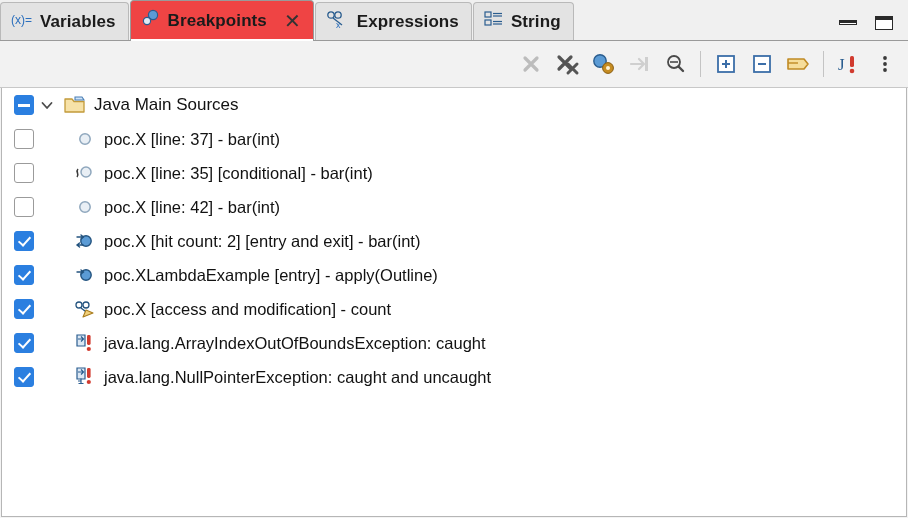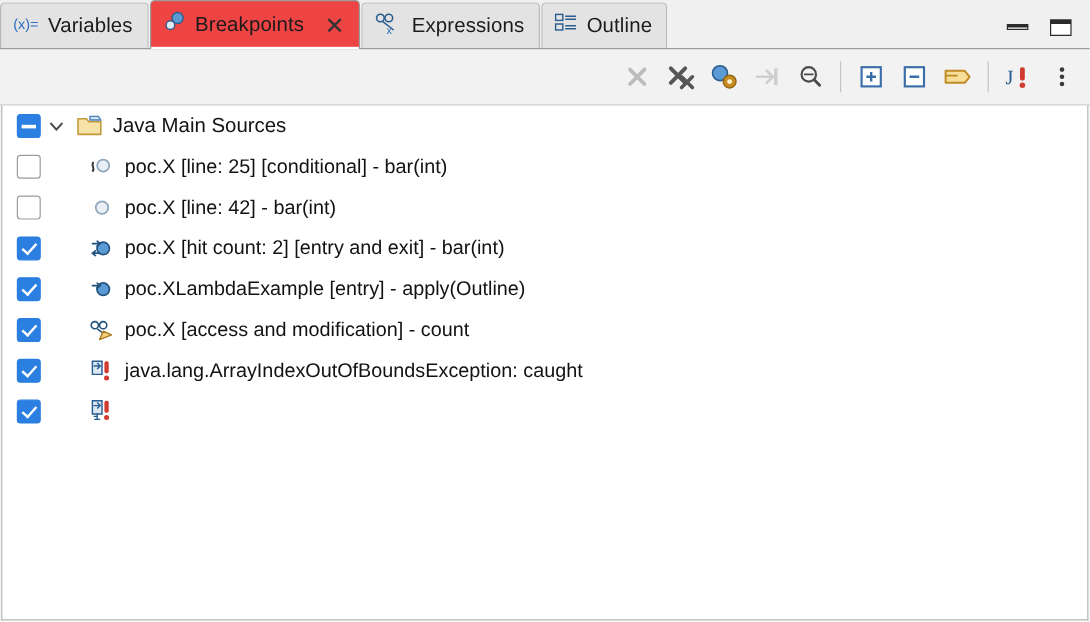--- a/index.html
+++ b/index.html
@@ -57,21 +57,21 @@
     height: 40px;
     z-index: 3;
   }
   .tab.active::after {
     content: "";
     position: absolute;
     left: 0; right: 0; bottom: -1px;
     height: 2px;
     background: #ffffff;
   }
-  .tab .tablabel { letter-spacing: 0.1px; }
+  .tab .tablabel { letter-spacing: 0.1px; font-weight: bold; }
   .tab-close {
     font-size: 20px;
     color: #333;
     margin-left: 10px;
     line-height: 1;
     font-family: "DejaVu Sans", sans-serif;
   }
 
   .win-buttons {
     margin-left: auto;
@@ -249,21 +249,21 @@
       <span class="tabicon">
         <svg width="20" height="20" viewBox="0 0 20 20">
           <rect x="1" y="3" width="6" height="5" fill="none" stroke="#2a5d8f" stroke-width="1.2"></rect>
           <rect x="1" y="11" width="6" height="5" fill="none" stroke="#2a5d8f" stroke-width="1.2"></rect>
           <line x1="9" y1="4.5" x2="18" y2="4.5" stroke="#2a5d8f" stroke-width="1.2"></line>
           <line x1="9" y1="7" x2="18" y2="7" stroke="#2a5d8f" stroke-width="1.2"></line>
           <line x1="9" y1="12.5" x2="18" y2="12.5" stroke="#2a5d8f" stroke-width="1.2"></line>
           <line x1="9" y1="15" x2="18" y2="15" stroke="#2a5d8f" stroke-width="1.2"></line>
         </svg>
       </span>
-      <span class="tablabel">Outline</span>
+      <span class="tablabel">String</span>
     </div>
 
     <div class="win-buttons">
       <span class="win-btn minimize"></span>
       <span class="win-btn maximize"></span>
     </div>
   </div>
 
   <div class="toolbar">
 
@@ -358,31 +358,41 @@
       </span>
       <span class="icon-cell">
         <svg width="24" height="22" viewBox="0 0 24 22">
           <path d="M2 5 L9 5 L11 7.5 L21 7.5 L21 18 L2 18 Z" fill="#f7e2a8" stroke="#c29a3a" stroke-width="1.3" stroke-linejoin="round"></path>
           <path d="M12 3 L19 3 L21 6 L12 6 Z" fill="#cfe3f7" stroke="#4a7fb5" stroke-width="1.1"></path>
         </svg>
       </span>
       <span class="label">Java Main Sources</span>
     </div>
 
+    <div class="row">
+      <span class="chk"></span>
+      <span class="spacer-36"></span>
+      <span class="icon-cell">
+        <svg width="20" height="20" viewBox="0 0 20 20">
+            <circle cx="10" cy="10" r="5.2" fill="#e9eff5" stroke="#8fa7bd" stroke-width="1.5"></circle>
+          </svg>
+      </span>
+      <span class="label">poc.X [line: 37] - bar(int)</span>
+    </div>
 
     <div class="row">
       <span class="chk"></span>
       <span class="spacer-36"></span>
       <span class="icon-cell">
         <svg width="22" height="20" viewBox="0 0 22 20">
           <circle cx="12" cy="9" r="5" fill="#e9eff5" stroke="#8fa7bd" stroke-width="1.5"></circle>
           <path d="M4 6 C1 9, 6 11, 3 14" fill="none" stroke="#3a3a3a" stroke-width="1.6"></path>
         </svg>
       </span>
-      <span class="label">poc.X [line: 25] [conditional] - bar(int)</span>
+      <span class="label">poc.X [line: 35] [conditional] - bar(int)</span>
     </div>
 
     <div class="row">
       <span class="chk"></span>
       <span class="spacer-36"></span>
       <span class="icon-cell">
         <svg width="20" height="20" viewBox="0 0 20 20">
             <circle cx="10" cy="10" r="5.2" fill="#e9eff5" stroke="#8fa7bd" stroke-width="1.5"></circle>
           </svg>
       </span>
@@ -448,16 +458,17 @@
       <span class="spacer-36"></span>
       <span class="icon-cell">
         <svg width="26" height="22" viewBox="0 0 26 22">
           <path d="M5 2 L13 2 L13 13 L5 13 Z" fill="#dce8f4" stroke="#2a5d8f" stroke-width="1.2"></path>
           <path d="M6 6 L11 6 M9 3.5 L11.5 6 L9 8.5" stroke="#2a5d8f" stroke-width="1.2" fill="none"></path>
           <path d="M6 15 L9 15 M9 12.5 L9 17.5 M6.5 17.5 L11.5 17.5" stroke="#2a5d8f" stroke-width="1.2" fill="none"></path>
           <rect x="15" y="2" width="3.6" height="10" rx="1.4" fill="#d13b2f"></rect>
           <circle cx="16.8" cy="16" r="2.1" fill="#d13b2f"></circle>
         </svg>
       </span>
+      <span class="label">java.lang.NullPointerException: caught and uncaught</span>
     </div>
 
   </div>
 </div>
 
 </body></html>

